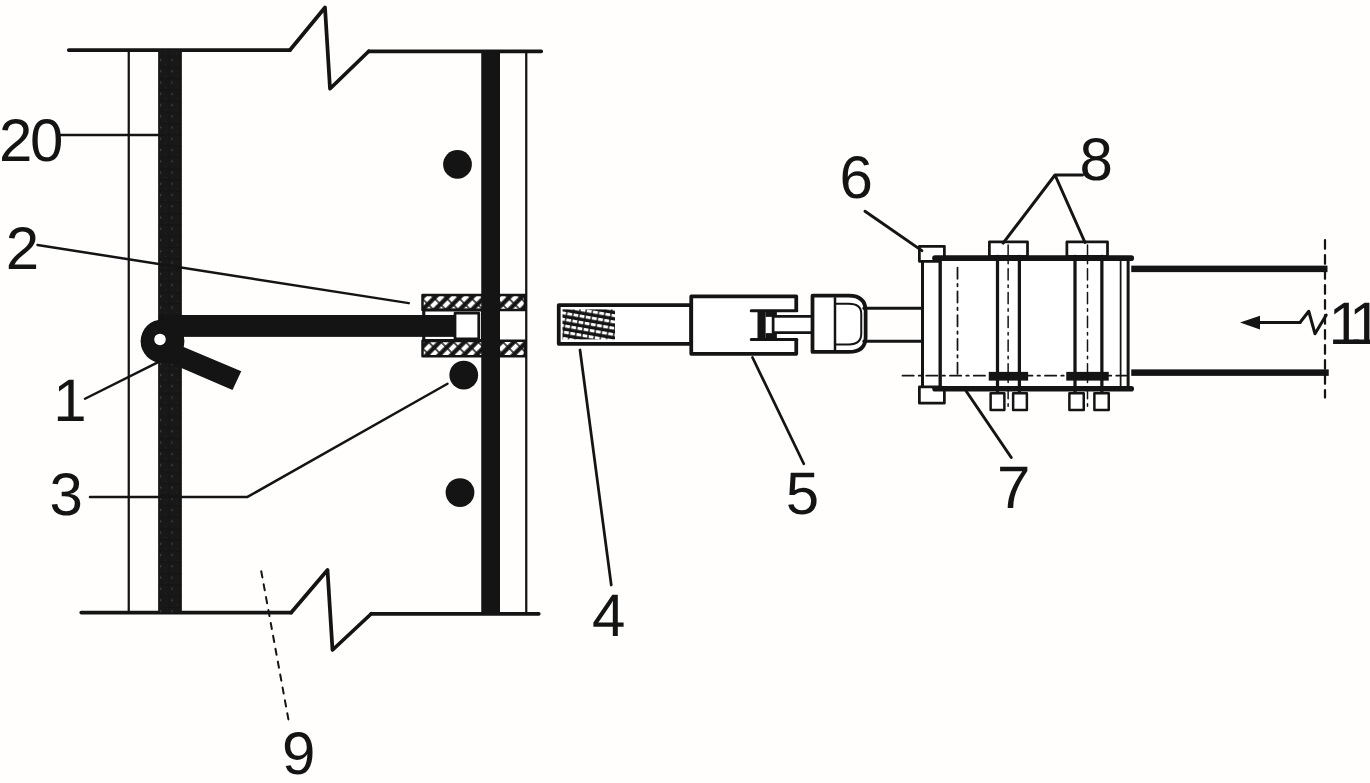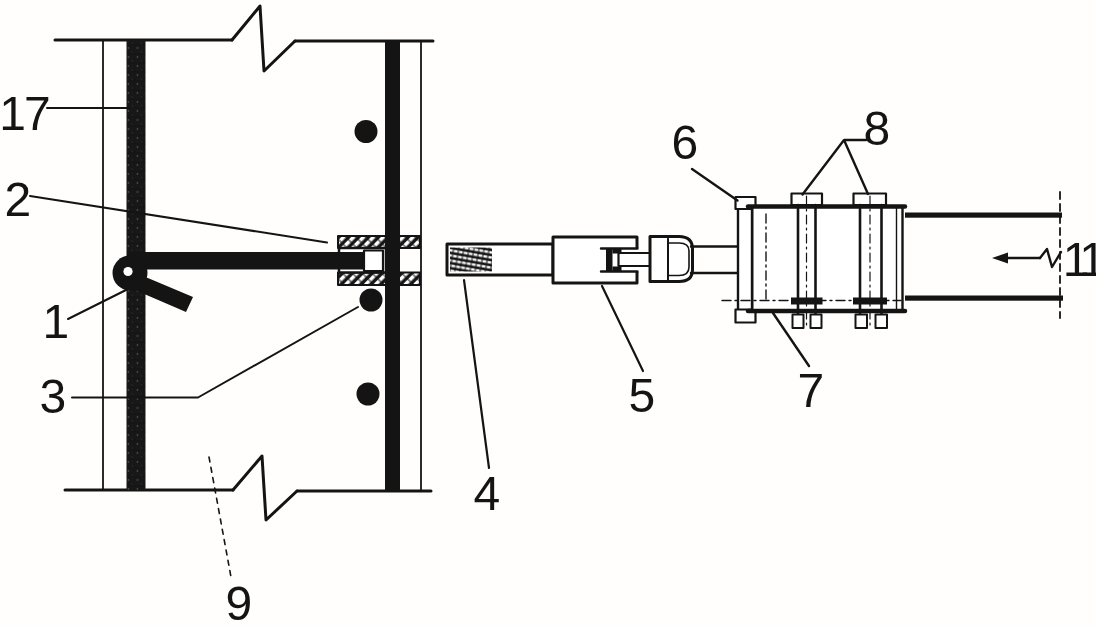--- a/index.html
+++ b/index.html
@@ -168,16 +168,16 @@
 
   <div class="lbl" style="left:55px;top:322px">1</div>
   <div class="lbl" style="left:17px;top:200px">2</div>
   <div class="lbl" style="left:52px;top:397px">3</div>
   <div class="lbl" style="left:486px;top:494px">4</div>
   <div class="lbl" style="left:641px;top:396px">5</div>
   <div class="lbl" style="left:684px;top:143px">6</div>
   <div class="lbl" style="left:810px;top:391px">7</div>
   <div class="lbl" style="left:876px;top:129px">8</div>
   <div class="lbl" style="left:238px;top:604px">9</div>
-  <div class="lbl" style="left:24px;top:114px">17</div>
+  <div class="lbl" style="left:24px;top:114px">20</div>
   <div class="lbl narrow" style="left:1081px;top:260px">11</div>
 
 </div>
 
 </body></html>

